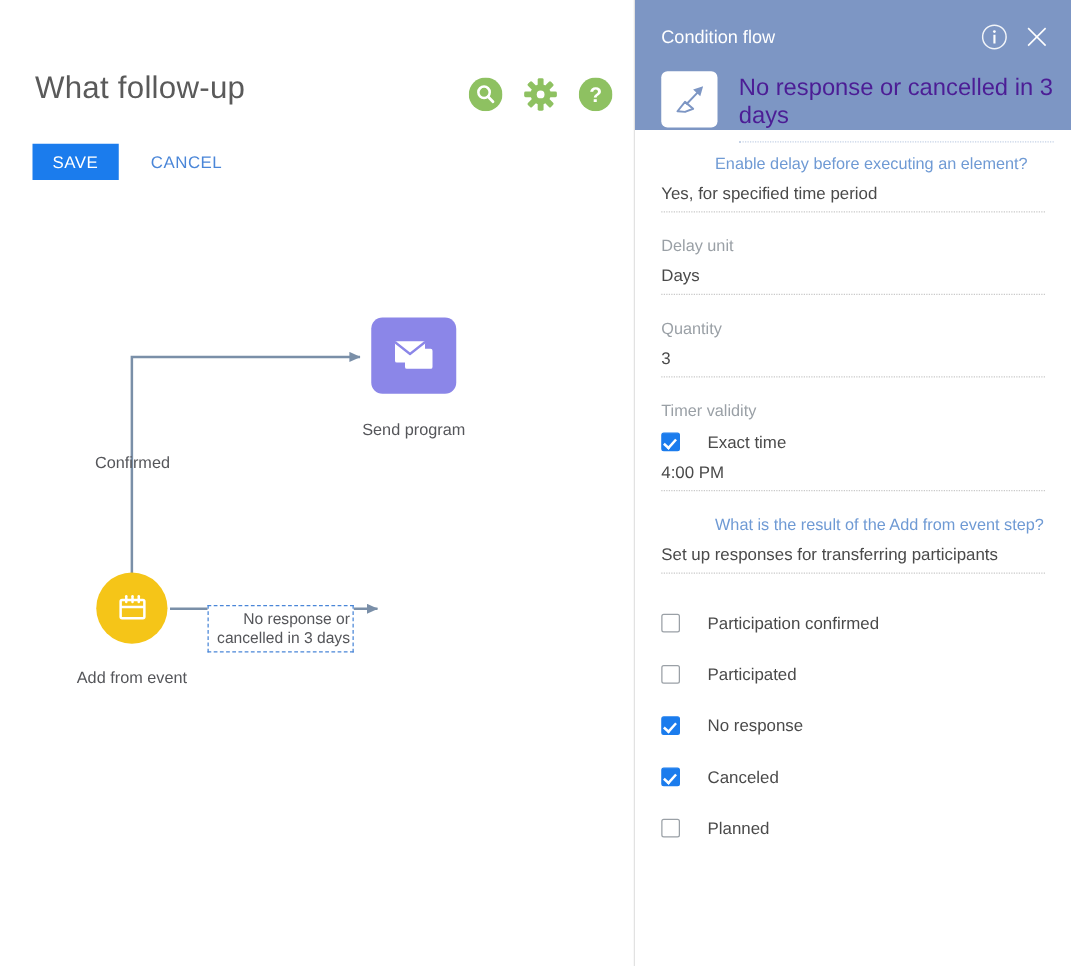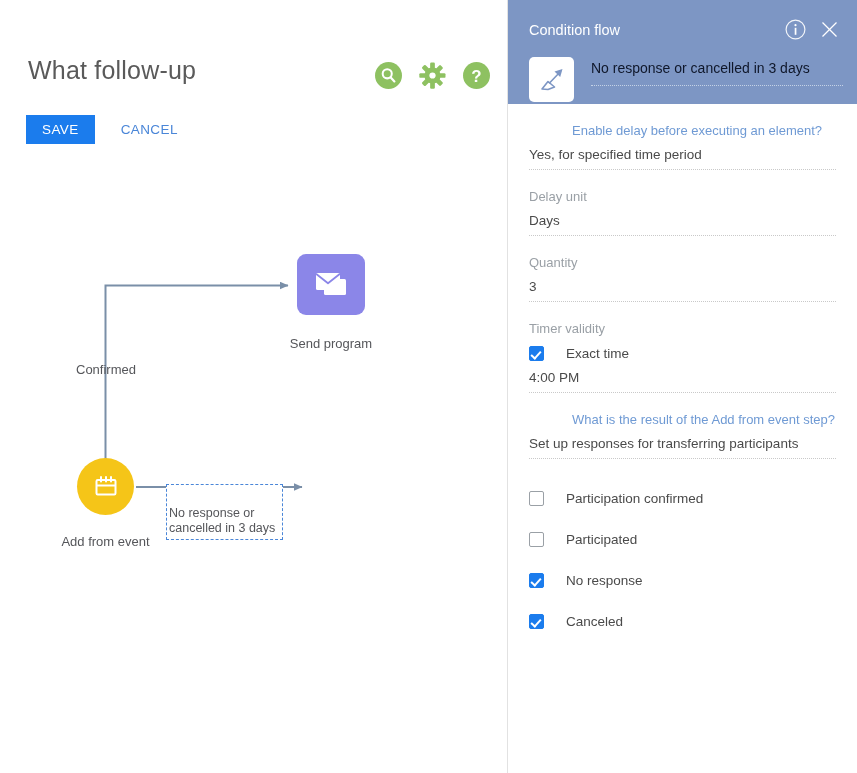--- a/index.html
+++ b/index.html
@@ -144,25 +144,25 @@
     color: #55565a;
   }
 
   #edge-label-condition {
     position: absolute;
     left: 166px;
     top: 484px;
     width: 111px;
     border: 1px dashed #4a86d8;
     background: #ffffff;
-    text-align: left;
+    text-align: right;
     font-size: 12.5px;
     color: #55565a;
     line-height: 15px;
-    padding: 21px 2px 3px 2px;
+    padding: 3px 2px 3px 2px;
     cursor: pointer;
   }
   #edge-label-condition span { display: block; }
 
   
   #side-panel {
     position: absolute;
     right: 0; top: 0;
     width: 350px;
     height: 773px;
@@ -204,22 +204,22 @@
     background: #ffffff;
     border-radius: 5px;
   }
   #panel-flow-name-wrap {
     position: absolute;
     left: 83px;
     top: 60px;
     right: 14px;
   }
   #panel-flow-name {
-    color: #0f172a;
-    font-size: 14px;
+    color: #4c1d95;
+    font-size: 19px;
     padding-bottom: 9px;
     display: block;
     cursor: text;
   }
   #panel-flow-name-underline {
     border-bottom: 1px dotted #c5d2e6;
     width: 100%;
   }
 
   #panel-body {
@@ -439,16 +439,20 @@
         <span class="cbox-label">Participated</span>
       </div>
       <div class="checkrow">
         <span class="cbox on"></span>
         <span class="cbox-label">No response</span>
       </div>
       <div class="checkrow">
         <span class="cbox on"></span>
         <span class="cbox-label">Canceled</span>
       </div>
+      <div class="checkrow">
+        <span class="cbox off"></span>
+        <span class="cbox-label">Planned</span>
+      </div>
     </div>
 
   </div>
 </div>
 
 </body></html>

